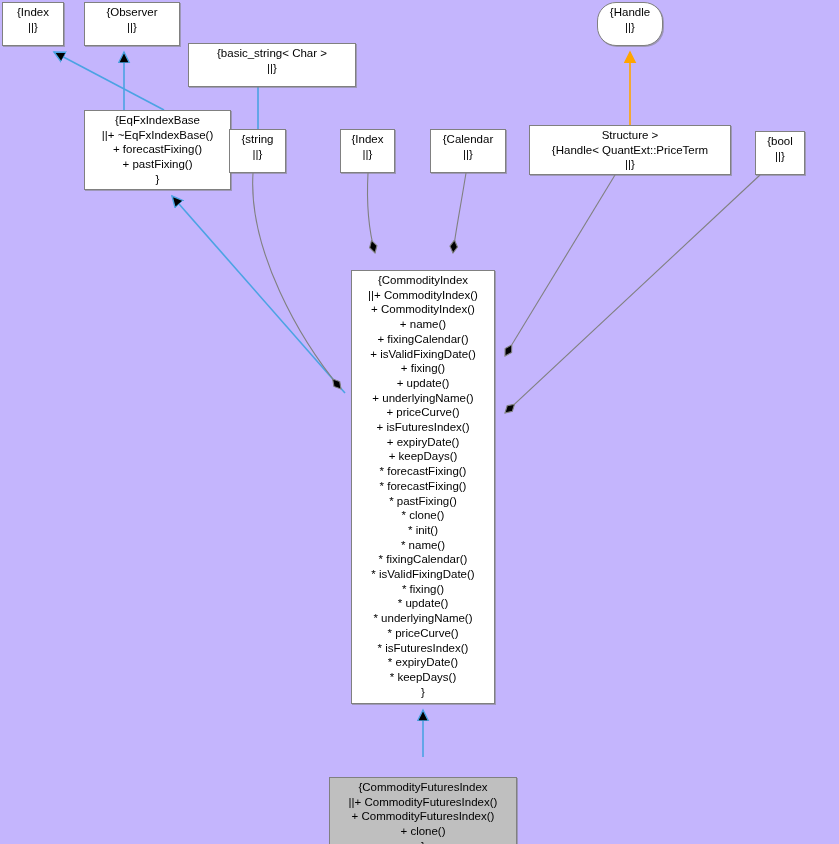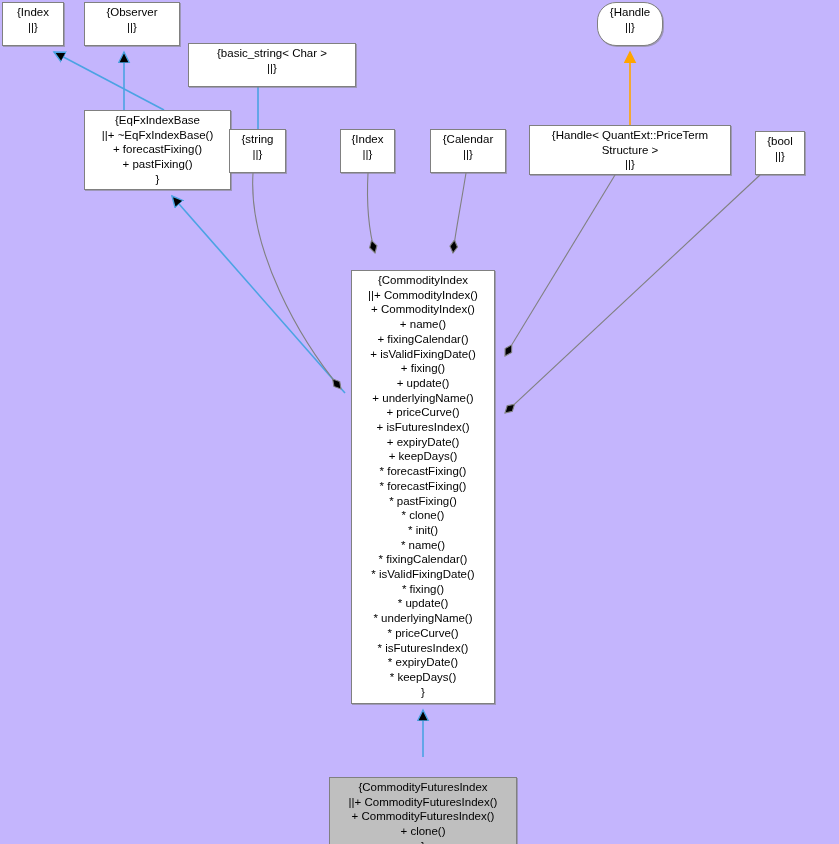--- a/index.html
+++ b/index.html
@@ -110,19 +110,19 @@
 
   <div id="node-layer">
       <div class="node" style="left: 2px; top: 2px; width: 62px; height: 44px;"><span class="nrow title">{Index</span><span class="nrow">||}</span></div>
       <div class="node" style="left: 84px; top: 2px; width: 96px; height: 44px;"><span class="nrow title">{Observer</span><span class="nrow">||}</span></div>
       <div class="node" style="left: 188px; top: 2px; width: 168px; height: 44px; margin-top: 41px;"><span class="nrow title">{basic_string&lt; Char &gt;</span><span class="nrow">||}</span></div>
       <div class="node" style="left: 597px; top: 2px; width: 66px; height: 44px; border-radius: 19px;"><span class="nrow title">{Handle</span><span class="nrow">||}</span></div>
       <div class="node" style="left: 52px; top: 110px; width: 147px; height: 80px; margin-left: 32px;"><span class="nrow title">{EqFxIndexBase</span><span class="nrow left">||+ ~EqFxIndexBase()</span><span class="nrow left">+ forecastFixing()</span><span class="nrow left">+ pastFixing()</span><span class="nrow closing">}</span></div>
       <div class="node" style="left: 229px; top: 129px; width: 57px; height: 44px;"><span class="nrow title">{string</span><span class="nrow">||}</span></div>
       <div class="node" style="left: 340px; top: 129px; width: 55px; height: 44px;"><span class="nrow title">{Index</span><span class="nrow">||}</span></div>
       <div class="node" style="left: 430px; top: 129px; width: 76px; height: 44px;"><span class="nrow title">{Calendar</span><span class="nrow">||}</span></div>
-      <div class="node" style="left: 529px; top: 125px; width: 202px; height: 50px;"><span class="nrow title">{Handle&lt; QuantExt::PriceTerm</span><span class="nrow left">Structure &gt;</span><span class="nrow left">||}</span></div>
+      <div class="node" style="left: 529px; top: 125px; width: 202px; height: 50px;"><span class="nrow left">Structure &gt;</span><span class="nrow title">{Handle&lt; QuantExt::PriceTerm</span><span class="nrow left">||}</span></div>
       <div class="node" style="left: 755px; top: 131px; width: 50px; height: 44px;"><span class="nrow title">{bool</span><span class="nrow">||}</span></div>
       <div class="node" style="left: 351px; top: 270px; width: 144px; height: 434px;"><span class="nrow title">{CommodityIndex</span><span class="nrow left">||+ CommodityIndex()</span><span class="nrow left">+ CommodityIndex()</span><span class="nrow left">+ name()</span><span class="nrow left">+ fixingCalendar()</span><span class="nrow left">+ isValidFixingDate()</span><span class="nrow left">+ fixing()</span><span class="nrow left">+ update()</span><span class="nrow left">+ underlyingName()</span><span class="nrow left">+ priceCurve()</span><span class="nrow left">+ isFuturesIndex()</span><span class="nrow left">+ expiryDate()</span><span class="nrow left">+ keepDays()</span><span class="nrow left">* forecastFixing()</span><span class="nrow left">* forecastFixing()</span><span class="nrow left">* pastFixing()</span><span class="nrow left">* clone()</span><span class="nrow left">* init()</span><span class="nrow left">* name()</span><span class="nrow left">* fixingCalendar()</span><span class="nrow left">* isValidFixingDate()</span><span class="nrow left">* fixing()</span><span class="nrow left">* update()</span><span class="nrow left">* underlyingName()</span><span class="nrow left">* priceCurve()</span><span class="nrow left">* isFuturesIndex()</span><span class="nrow left">* expiryDate()</span><span class="nrow left">* keepDays()</span><span class="nrow closing">}</span></div>
       <div class="node shaded" style="left: 329px; top: 757px; width: 188px; height: 80px;"><span class="nrow title">{CommodityFuturesIndex</span><span class="nrow left">||+ CommodityFuturesIndex()</span><span class="nrow left">+ CommodityFuturesIndex()</span><span class="nrow left">+ clone()</span><span class="nrow closing">}</span></div>
     </div>
 
 </div>
 
 </body></html>

